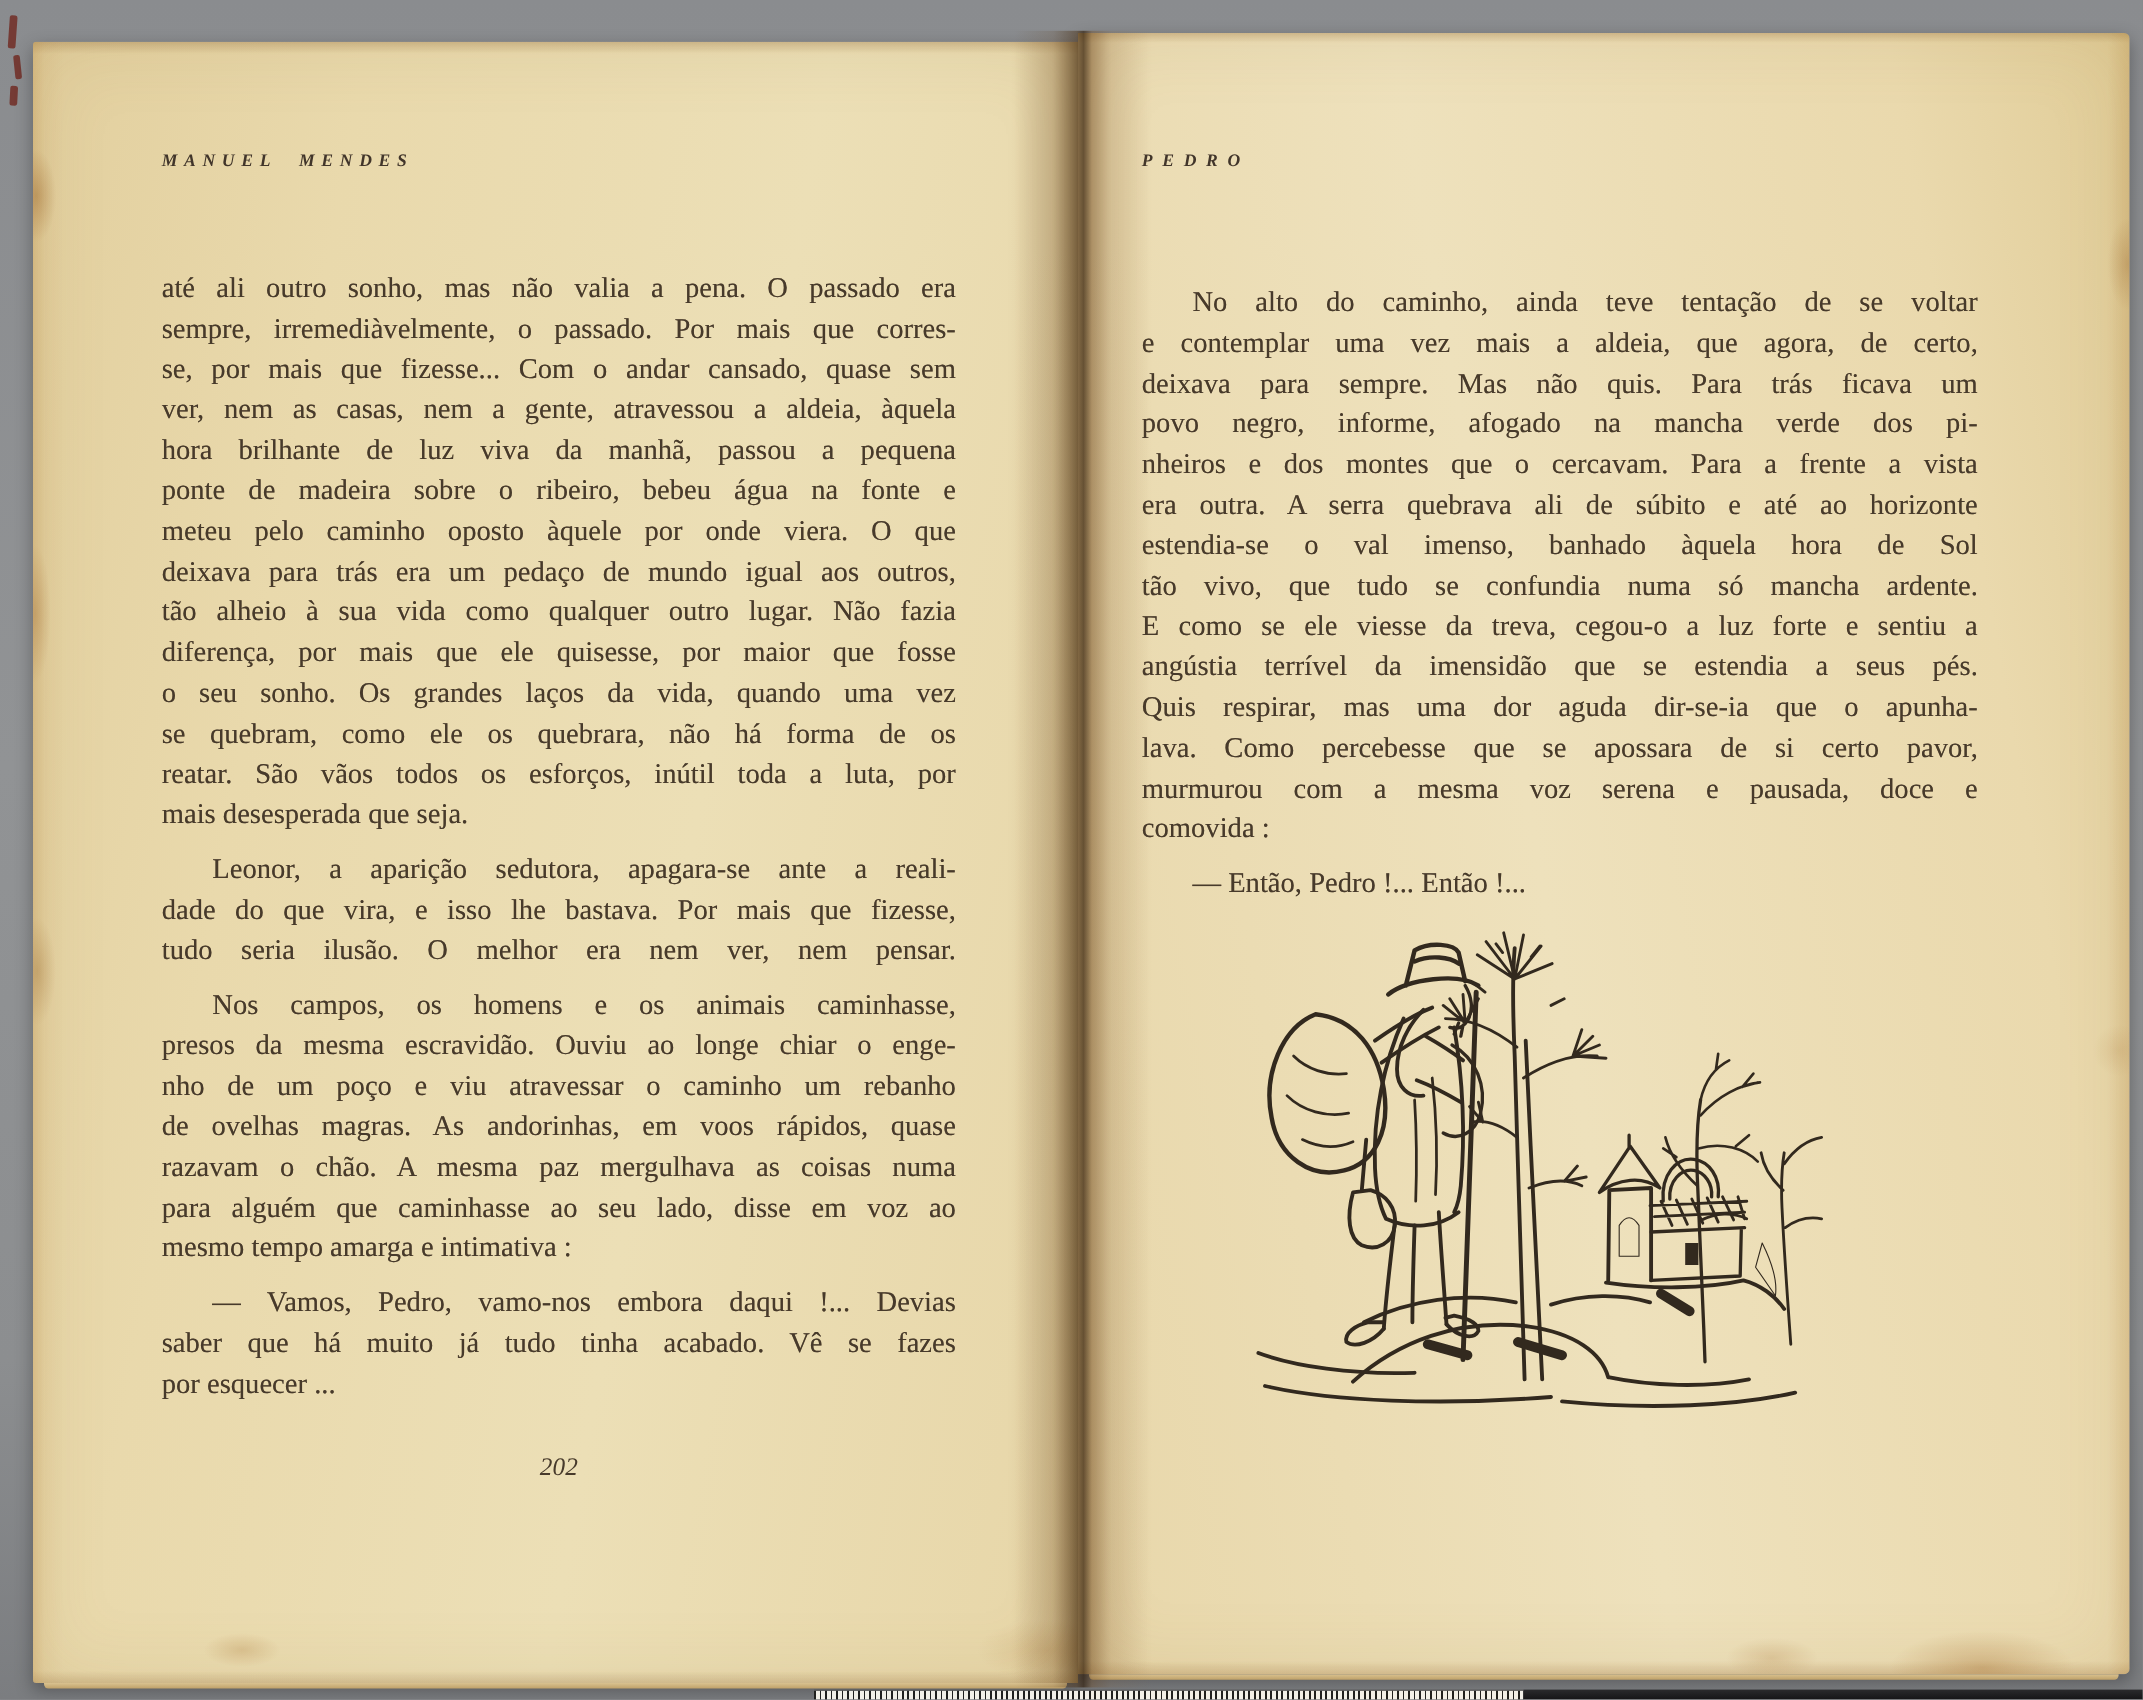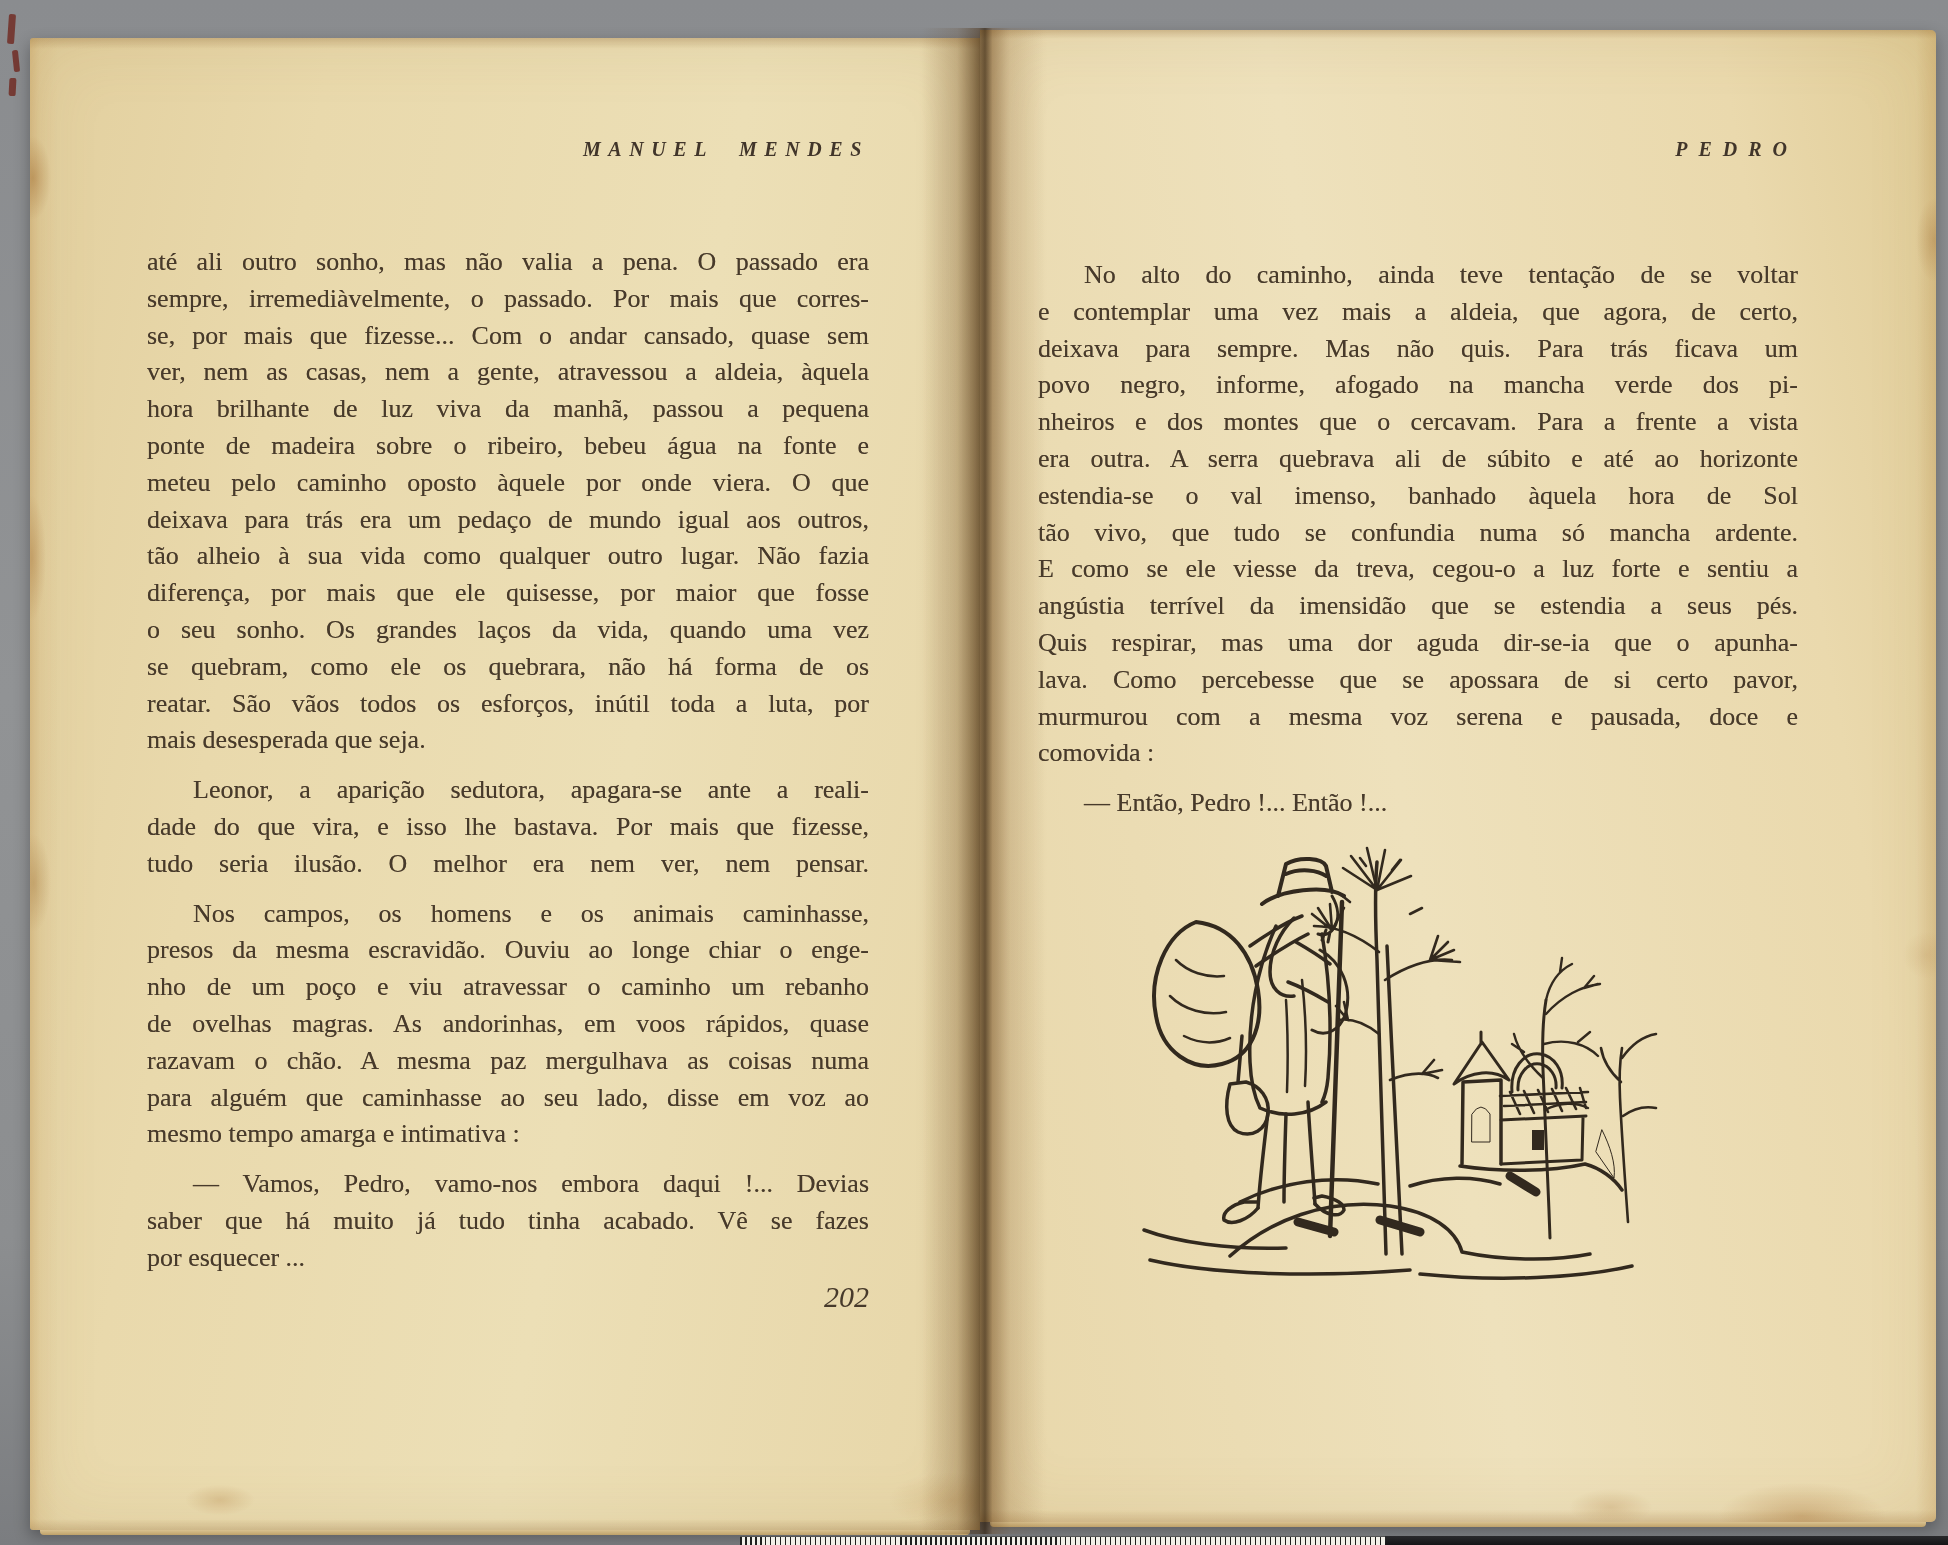--- a/index.html
+++ b/index.html
@@ -43,37 +43,37 @@
       linear-gradient(0deg, rgba(150,100,45,.24) 0px, transparent 12px),
       linear-gradient(260deg,#e0cc97 0%,#ead9ad 18%,#eee1bc 55%,#e8d7aa 100%);
   }
   .gutter{
     position:absolute;left:922px;top:28px;width:126px;height:1506px;z-index:5;pointer-events:none;
     background:linear-gradient(90deg, transparent 0%, rgba(90,55,18,.16) 28%,
       rgba(70,42,12,.45) 45%, rgba(45,25,5,.62) 50%, rgba(110,70,28,.34) 56%,
       rgba(140,95,45,.12) 70%, transparent 100%);
   }
 
-  .running-head{position:absolute;text-align:right;font-style:italic;
-    color:#41352a;font-size:20px;font-weight:bold;}
+  .running-head{position:absolute;text-align:left;font-style:italic;
+    color:#41352a;font-size:16px;font-weight:bold;}
   .rh-left{left:117px;top:100px;width:722px;letter-spacing:.38em;word-spacing:.65em;}
   .rh-right{left:58px;top:108px;width:760px;letter-spacing:.55em;}
 
   .textblock{position:absolute;font-size:26px;line-height:36.8px;color:#473a2b;
     text-shadow:0 0 .6px rgba(70,50,30,.55);}
   .tb-left{left:117px;top:206px;width:722px;}
   .tb-right{left:58px;top:214px;width:760px;}
   .line{height:36.8px;overflow:hidden;text-align:justify;white-space:normal;}
   .line::after{content:'';display:inline-block;width:100%;}
   .line.last{text-align:left;}
   .line.last::after{content:none;}
   .line.indent{text-indent:46px;margin-top:13px;}
 
-  .folio{position:absolute;left:117px;top:1242px;width:722px;text-align:right;
-    font-style:italic;font-size:30px;color:#473a2b;}
+  .folio{position:absolute;left:117px;top:1283px;width:722px;text-align:center;
+    font-style:italic;font-size:23px;color:#473a2b;}
 
   .illustration{position:absolute;left:100px;top:800px;width:580px;height:470px;}
   .illustration path{stroke:#32291e;fill:none;stroke-linecap:round;stroke-linejoin:round;}
 
   .scalebar{position:absolute;bottom:0;left:740px;height:9px;z-index:9;display:flex;}
   .sb-white{width:645px;height:9px;
     background:repeating-linear-gradient(90deg,#20201e 0 1.5px,#f2f0e8 1.5px 5px);
     border-top:1px solid #555;}
   .sb-dark{width:563px;height:9px;background:linear-gradient(180deg,#2a2a2c,#151517);}
 </style>

